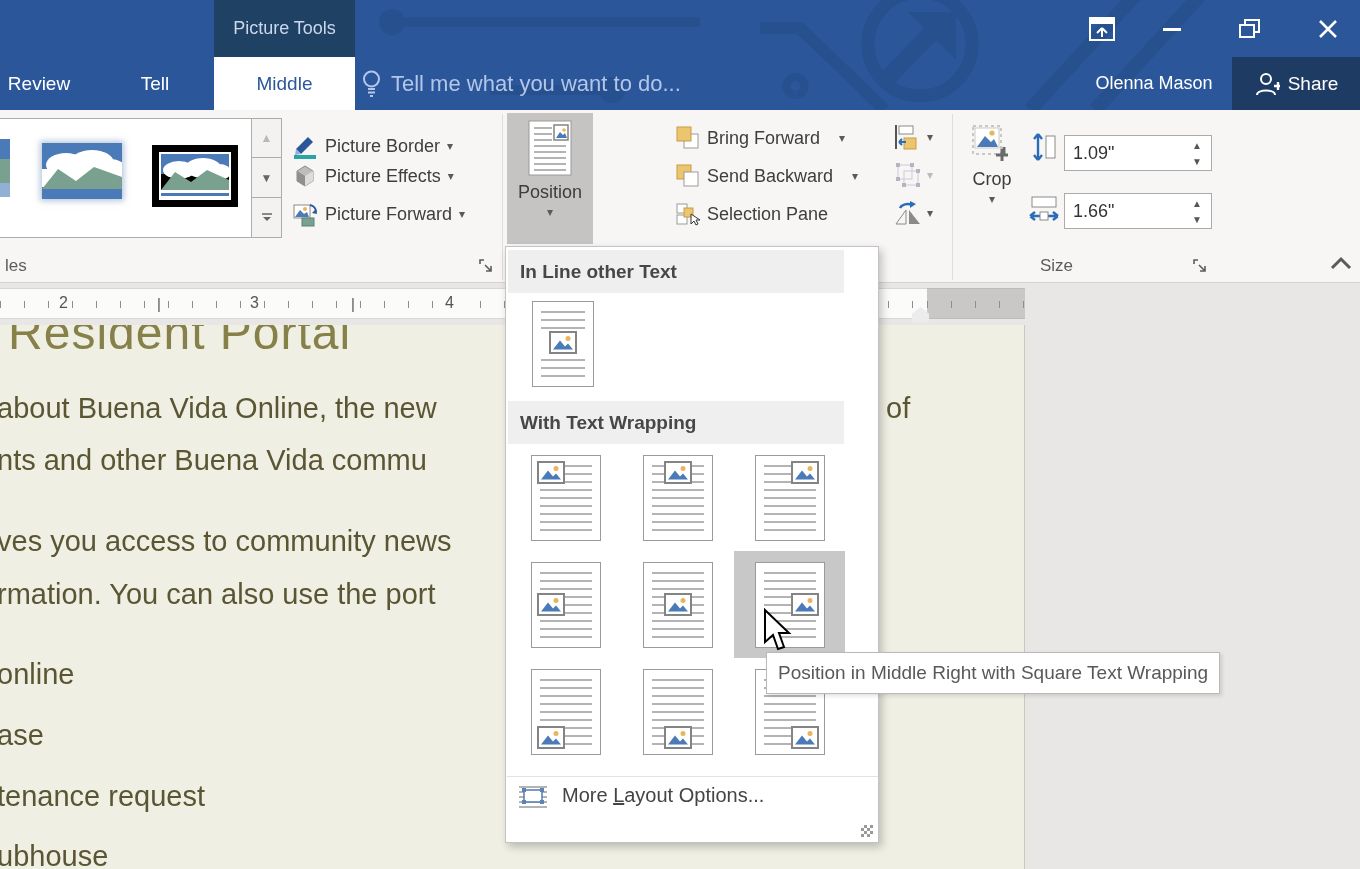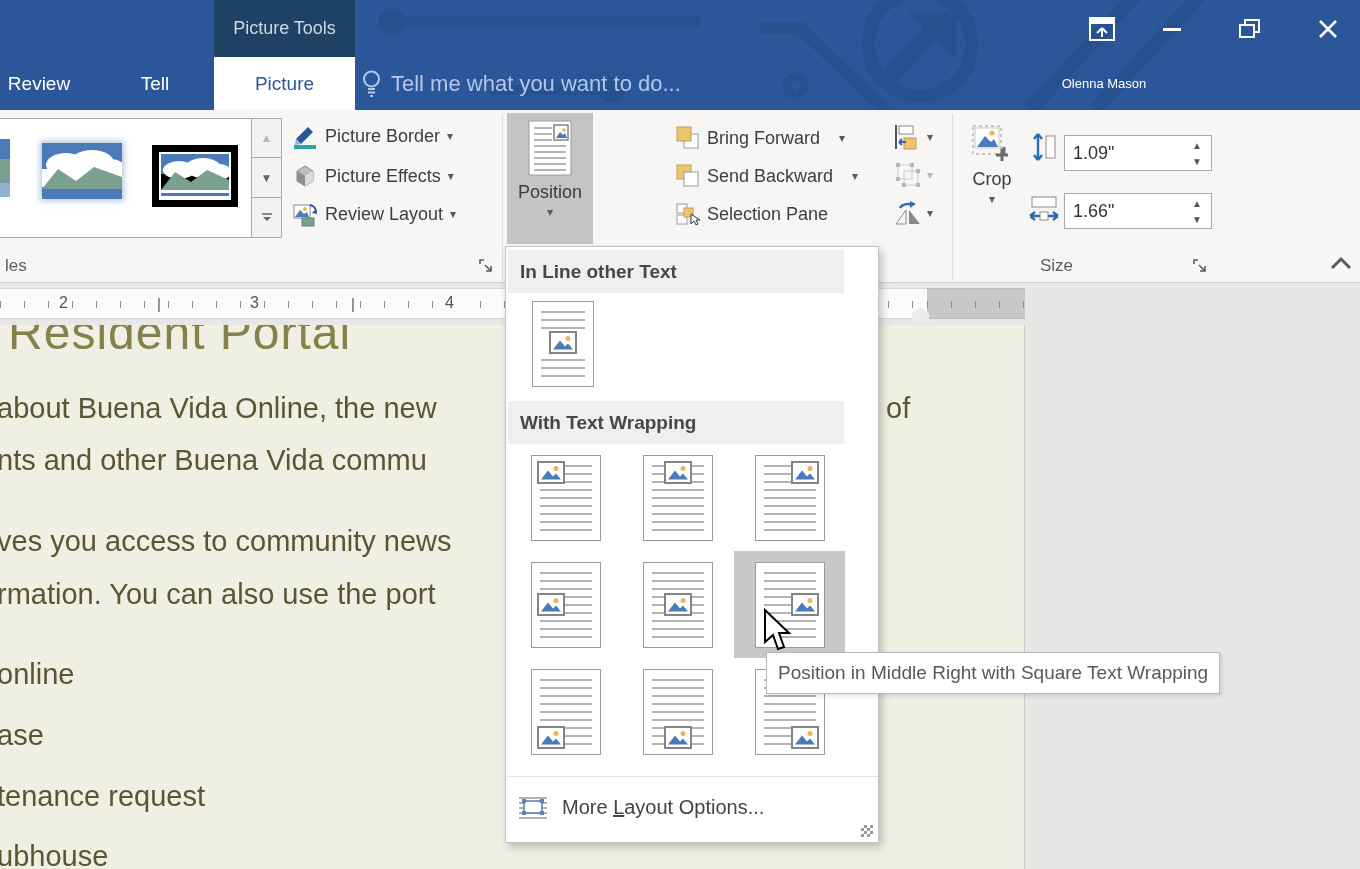--- a/index.html
+++ b/index.html
@@ -8,21 +8,21 @@
   #screen { position:relative; width:1360px; height:869px; background:#e5e5e5; overflow:hidden; }
 
   
   #bluehead { position:absolute; left:0; top:0; width:1360px; height:110px; background:#2b579a; }
   #decor { position:absolute; left:0; top:0; }
   .ctx-box { position:absolute; left:214px; top:0; width:141px; height:57px; background:#1f4164; color:#ccd7ea; font-size:18px; display:flex; align-items:center; justify-content:center; }
   .wbtn { position:absolute; top:8px; width:48px; height:42px; display:flex; align-items:center; justify-content:center; color:#fff; }
   .tab { position:absolute; top:57px; height:53px; display:flex; align-items:center; justify-content:center; color:#fff; font-size:19px; }
   .tab.active { background:#fff; color:#2b579a; }
   #tellme { position:absolute; left:362px; top:57px; height:53px; display:flex; align-items:center; gap:10px; color:#b3c6ea; font-size:22px; }
-  #user-name { position:absolute; left:1014px; top:57px; width:180px; height:53px; display:flex; align-items:center; justify-content:center; color:#fff; font-size:13px; white-space:nowrap;text-align:center; }
+  #user-name { position:absolute; left:1064px; top:57px; width:180px; height:53px; display:flex; align-items:center; justify-content:center; color:#fff; font-size:18px; white-space:nowrap;text-align:center; }
   #share-box { position:absolute; left:1232px; top:57px; width:128px; height:53px; background:#1e3c63; display:flex; align-items:center; justify-content:center; gap:8px; color:#fff; font-size:19px; }
 
   
   #ribbon { position:absolute; left:0; top:110px; width:1360px; height:173px; background:#f7f6f5; border-bottom:1px solid #d5d3d1; }
   .vsep { position:absolute; top:4px; height:166px; width:1px; background:#e0dedc; }
   #gallery { position:absolute; left:0; top:8px; width:252px; height:120px; background:#fff; border:1px solid #acacac; border-left:none; overflow:hidden; }
   .gal-ctl { position:absolute; left:252px; top:8px; width:30px; height:120px; }
   .gal-ctl > div { height:40px; border:1px solid #acacac; border-left:none; border-top:none; background:#f3f2f1; display:flex; align-items:center; justify-content:center; font-size:12px; color:#666; }
   .gal-ctl > div:first-child { border-top:1px solid #acacac; color:#b8b8b8; }
   .rrow { position:absolute; display:flex; align-items:center; gap:7px; height:30px; color:#3e3e3e; font-size:18px; white-space:nowrap; }
@@ -64,21 +64,21 @@
     background:repeating-linear-gradient(to bottom, #b4b4b4 0 2px, transparent 2px 8px); }
   .pimg { position:absolute; width:28px; height:23px; background:#fff; border:2px solid #848484; }
   .pimg svg { display:block; width:100%; height:100%; }
   .p-tl{top:5px;left:5px} .p-tc{top:5px;left:20px} .p-tr{top:5px;right:5px}
   .p-ml{top:30px;left:5px} .p-mc{top:30px;left:20px} .p-mr{top:30px;right:5px}
   .p-bl{bottom:5px;left:5px} .p-bc{bottom:5px;left:20px} .p-br{bottom:5px;right:5px}
   #inline-thumb { position:absolute; left:26px; top:54px; width:62px; height:86px; }
   #inline-thumb .blank { position:absolute; left:4px; right:4px; top:27px; height:28px; background:#fff; }
   #inline-thumb .pimg { top:29px; left:16px; }
   #menu-sep { position:absolute; left:1px; top:529px; width:371px; height:1px; background:#e2e2e2; }
-  #more-row { position:absolute; left:0; top:537px; width:374px; height:46px; display:flex; align-items:center; gap:14px; padding-left:12px; color:#444; font-size:20px; }
+  #more-row { position:absolute; left:0; top:537px; width:374px; height:46px; display:flex; gap:14px; padding-left:12px; color:#444; font-size:20px; }
   #more-row u { text-decoration:underline; }
   #grip { position:absolute; right:5px; bottom:5px; width:12px; height:12px;
     background:conic-gradient(#9a9a9a 0 25%, transparent 0 50%, #9a9a9a 0 75%, transparent 0); background-size:6px 6px; }
 
   
   #tooltip { position:absolute; left:766px; top:652px; height:42px; background:#fff; border:1px solid #b9b9b9; box-shadow:2px 2px 4px rgba(0,0,0,.12); display:flex; align-items:center; padding:0 11px; font-size:19px; color:#595959; white-space:nowrap; z-index:20; }
   #cursor { position:absolute; left:762px; top:608px; z-index:30; }
 
   .mini-scene { display:block; }
 </style>
@@ -132,35 +132,43 @@
         </svg>
     </div>
 
     <div class="tab" style="left:-8px;width:94px">
         <span>Review</span>
       </div>
     <div class="tab" style="left:108px;width:94px">
         <span>Tell</span>
       </div>
     <div class="tab active" style="left:214px;width:141px">
-        <span>Picture</span>
+        <span>Middle</span>
       </div>
 
     <div id="tellme">
       <svg width="19" height="27" viewBox="0 0 19 27">
         <circle cx="9.5" cy="9" r="7.5" fill="none" stroke="#b3c6ea" stroke-width="2"></circle>
         <path d="M6 19 h7 M6 22.5 h7 M8 26 h3" stroke="#b3c6ea" stroke-width="2" fill="none"></path>
       </svg>
       <span>Tell me what you want to do...</span>
     </div>
 
     <div id="user-name">
         <span>Olenna Mason</span>
       </div>
 
+    <div id="share-box">
+      <svg width="26" height="24" viewBox="0 0 26 24">
+        <circle cx="12" cy="7" r="5" fill="none" stroke="#fff" stroke-width="2"></circle>
+        <path d="M3 23 c0-6 18-6 18 0" fill="none" stroke="#fff" stroke-width="2"></path>
+        <path d="M20 14 h8 M24 10 v8" stroke="#fff" stroke-width="2.4"></path>
+      </svg>
+      <span>Share</span>
+    </div>
   </div>
 
   <div id="ribbon">
 
     <div id="gallery">
       <div style="position:absolute;left:0;top:20px;width:10px;height:64px">
         <div style="height:20px;background:#4a7ab8"></div>
           <div style="height:24px;background:#7aa08f"></div>
           <div style="height:14px;background:#4a7ab8;opacity:.6"></div>
       </div>
@@ -194,21 +202,21 @@
       <div>▲</div>
       <div>▼</div>
       <div>
         <svg width="12" height="12" viewBox="0 0 12 12">
             <path d="M1 2 h10" stroke="#666" stroke-width="1.5"></path>
             <path d="M2 5 l4 4 4-4" fill="#666"></path>
           </svg>
       </div>
     </div>
 
-    <div class="rrow" style="left:292px;top:11px">
+    <div class="rrow" style="left:292px;top:21px">
       <svg width="26" height="26" viewBox="0 0 26 26">
         <path d="M4 16 L16 4 L21 9 L9 21 Z" fill="#2b579a"></path>
           <path d="M4 16 L9 21 L3 22 Z" fill="#8fb0d8"></path>
         <rect x="2" y="22" width="22" height="4" fill="#2ea3a6"></rect>
       </svg>
       <span>Picture Border</span>
         <span class="dd">▾</span>
     </div>
     <div class="rrow" style="left:292px;top:51px">
       <svg width="26" height="26" viewBox="0 0 26 26">
@@ -221,21 +229,21 @@
     </div>
     <div class="rrow" style="left:292px;top:89px">
       <svg width="26" height="26" viewBox="0 0 26 26">
         <rect x="2" y="4" width="16" height="13" fill="#fff" stroke="#8a8a8a"></rect>
         <circle cx="13" cy="8" r="2" fill="#e9b45c"></circle>
           <path d="M3 16 L8 9 L12 13 L15 11 L17 16 Z" fill="#4a7ab8"></path>
         <path d="M18 4 a7 7 0 0 1 6 7" fill="none" stroke="#2b579a" stroke-width="2"></path>
           <path d="M24 8 l1 5 -5-1 Z" fill="#2b579a"></path>
         <rect x="10" y="17" width="12" height="8" fill="#7aa08f" stroke="#5d8273"></rect>
       </svg>
-      <span>Review Layout</span>
+      <span>Picture Forward</span>
         <span class="dd">▾</span>
     </div>
 
     <div class="vsep" style="left:502px"></div>
 
     <div class="bigbtn" id="btn-position">
       <svg width="44" height="58" viewBox="0 0 44 58" style="margin-top:7px">
         <rect x="1" y="1" width="42" height="54" fill="#fff" stroke="#9a9a9a"></rect>
         <g stroke="#b4b4b4" stroke-width="2">
             <path d="M6 8 h18 M6 14 h18 M6 20 h18 M6 26 h32 M6 32 h32 M6 38 h32 M6 44 h32 M6 50 h32"></path>

